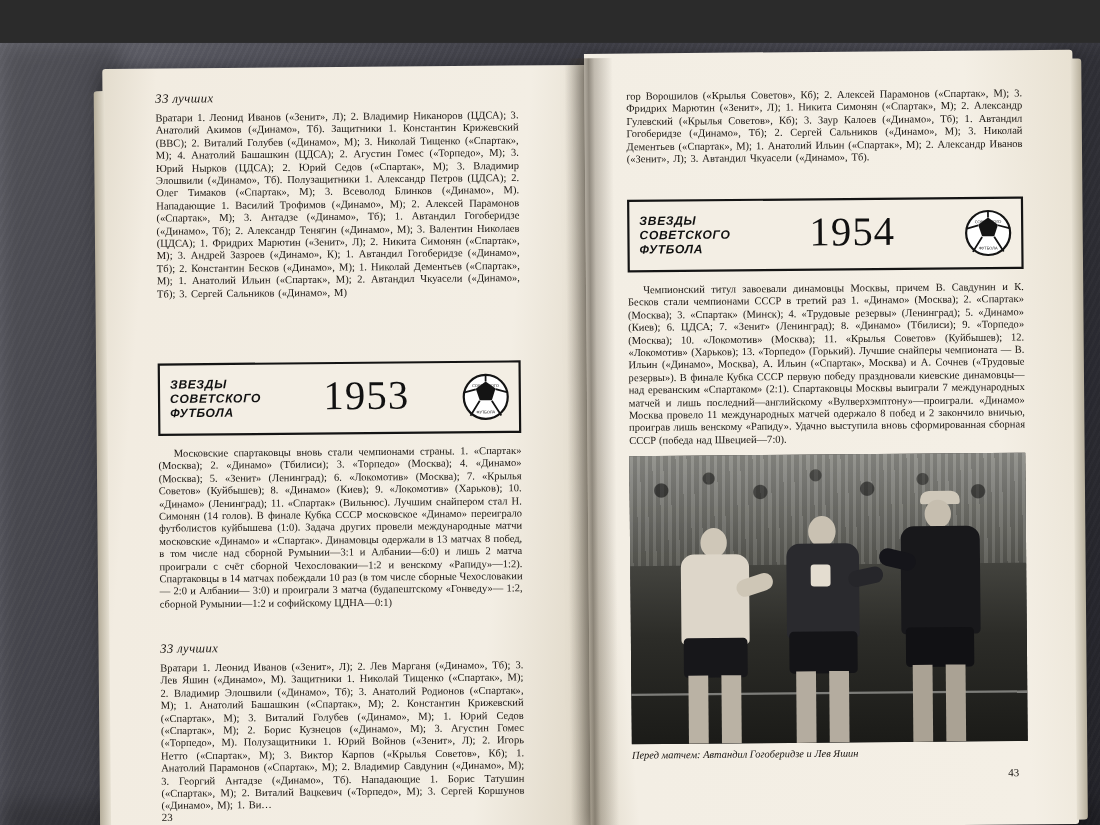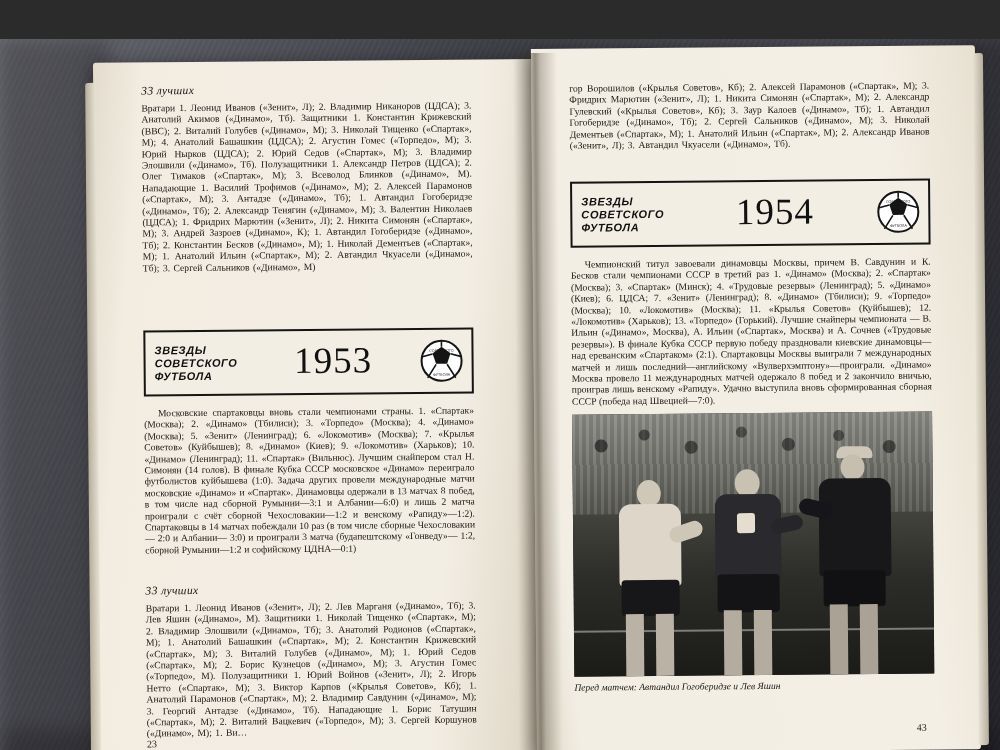--- a/index.html
+++ b/index.html
@@ -321,18 +321,18 @@
           <div class="torso" style="left:10px; top:26px; width:72px; height:98px; background:#18181b; border-radius:12px 12px 4px 4px;"></div>
           <div class="torso" style="left:-10px; top:48px; width:34px; height:16px; background:#15151a; transform:rotate(14deg); border-radius:8px;"></div>
           <div class="torso" style="left:14px; top:118px; width:62px; height:36px; background:#111114; border-radius:4px;"></div>
           <div class="legs" style="left:20px; top:152px; width:18px; height:70px; background:#aaa294;"></div>
           <div class="legs" style="left:50px; top:152px; width:18px; height:70px; background:#aaa294;"></div>
         </div>
       </div>
 
       <div class="photo-caption" style="left:38px; top:634px; width:360px;">Перед матчем: Автандил Гогоберидзе и Лев Яшин</div>
 
-      <div class="folio" style="left:380px; top:676px;">43</div>
+      <div class="folio" style="left:380px; top:652px;">43</div>
     </div>
 
     <div class="gutter"></div>
   </div>
 </div>
 
 </body></html>

